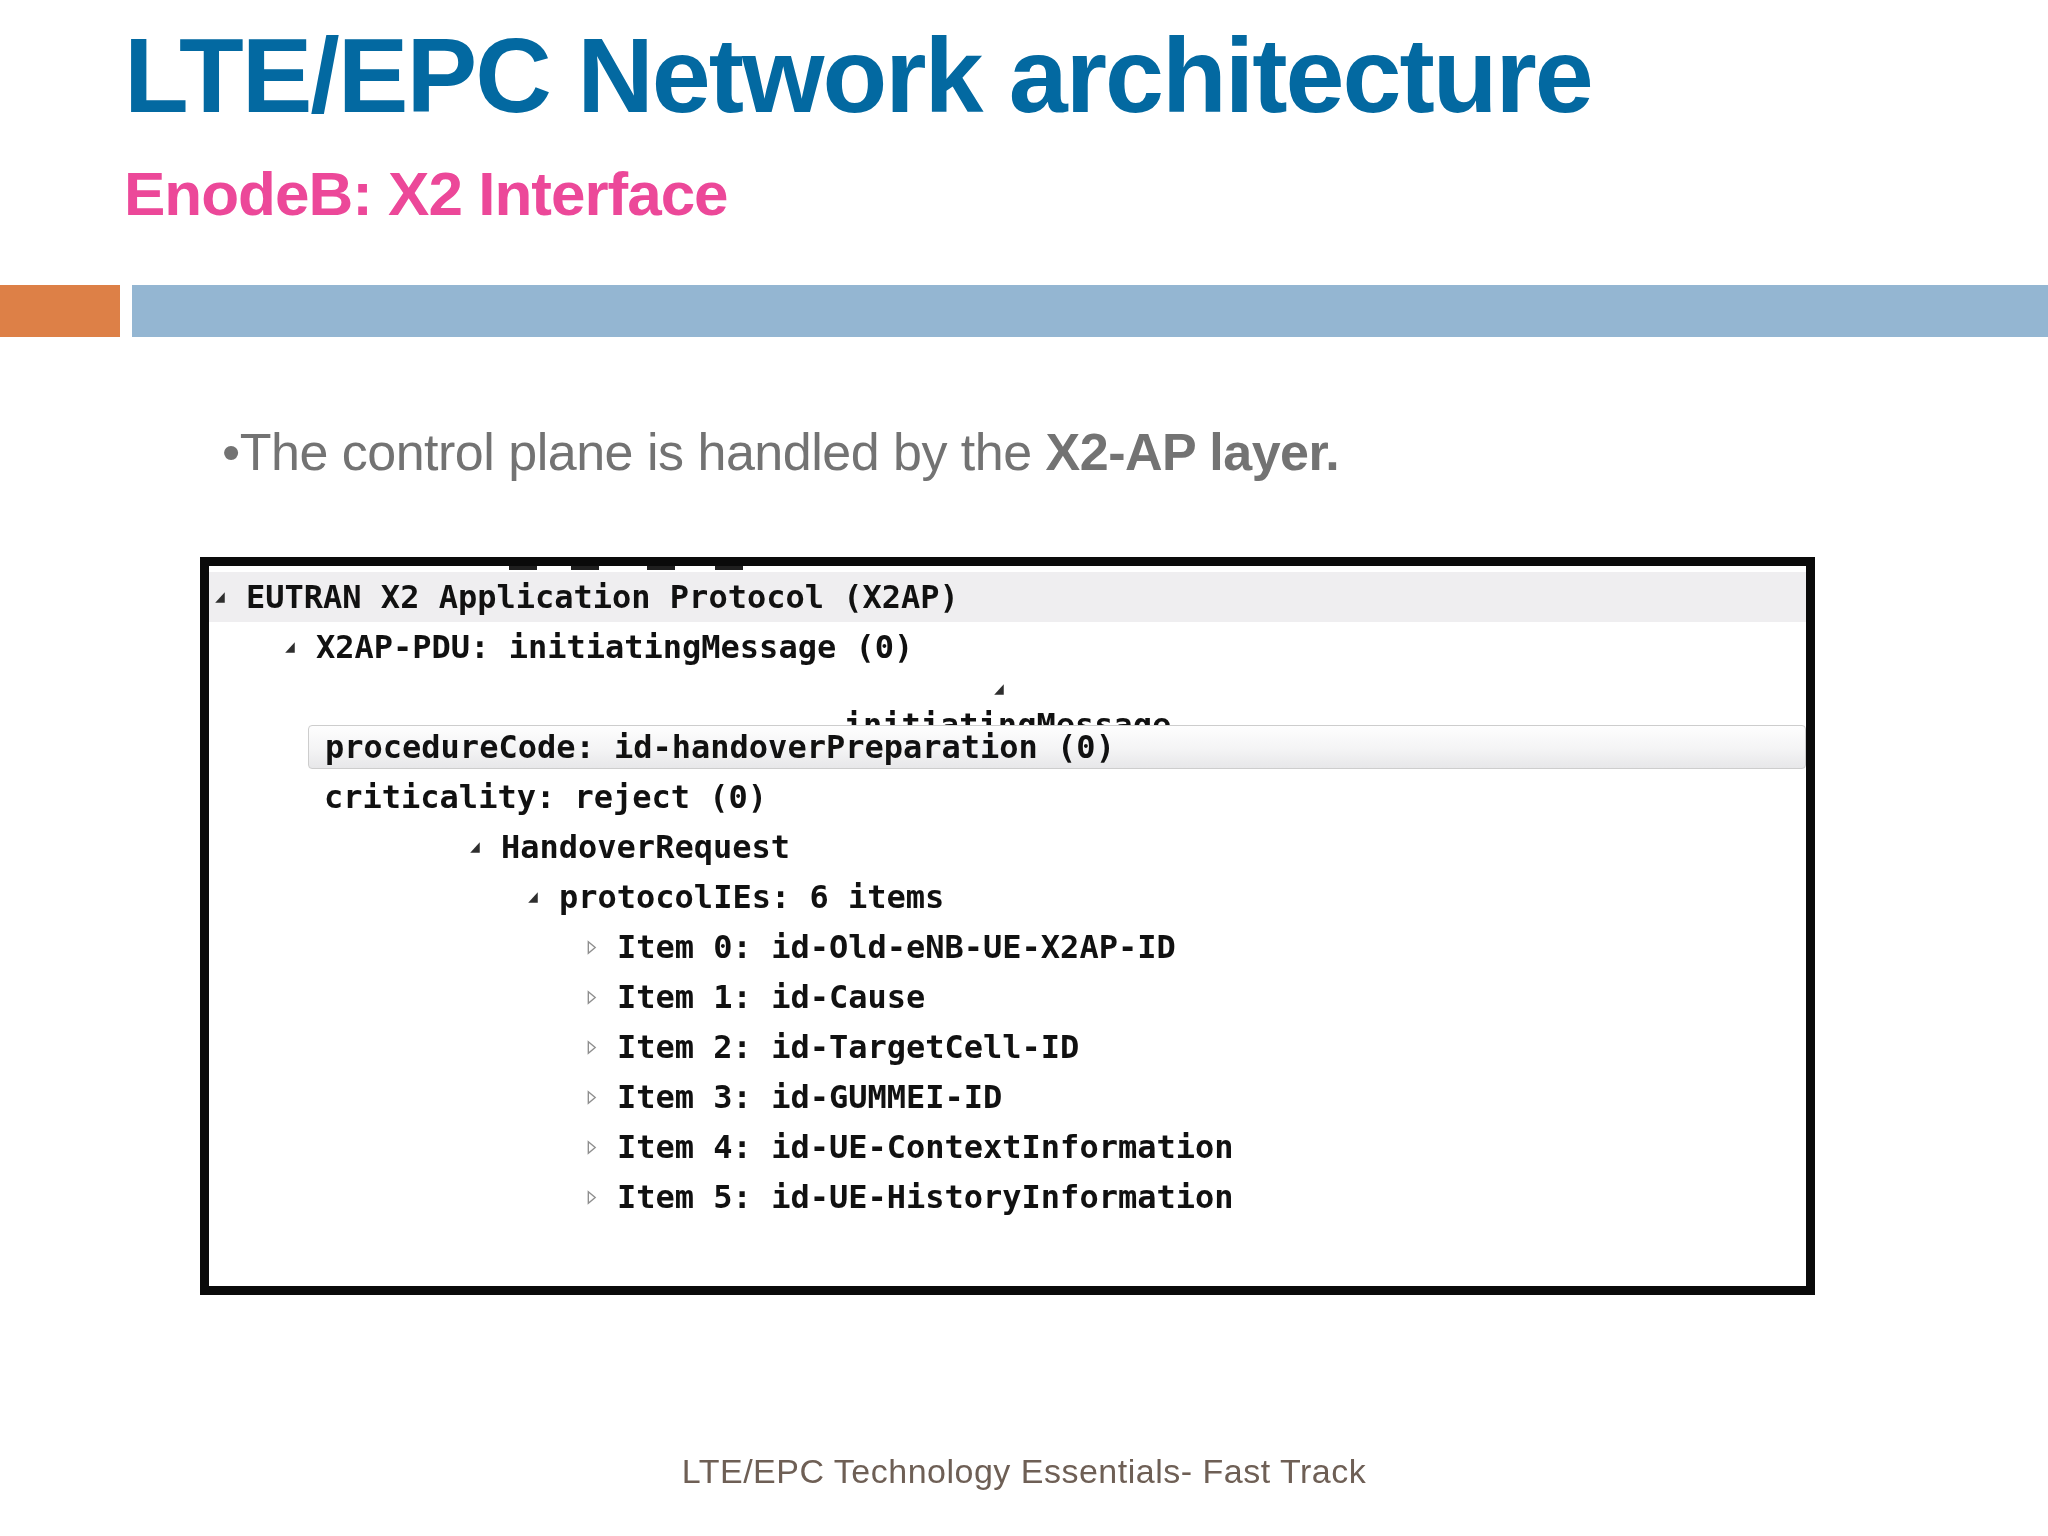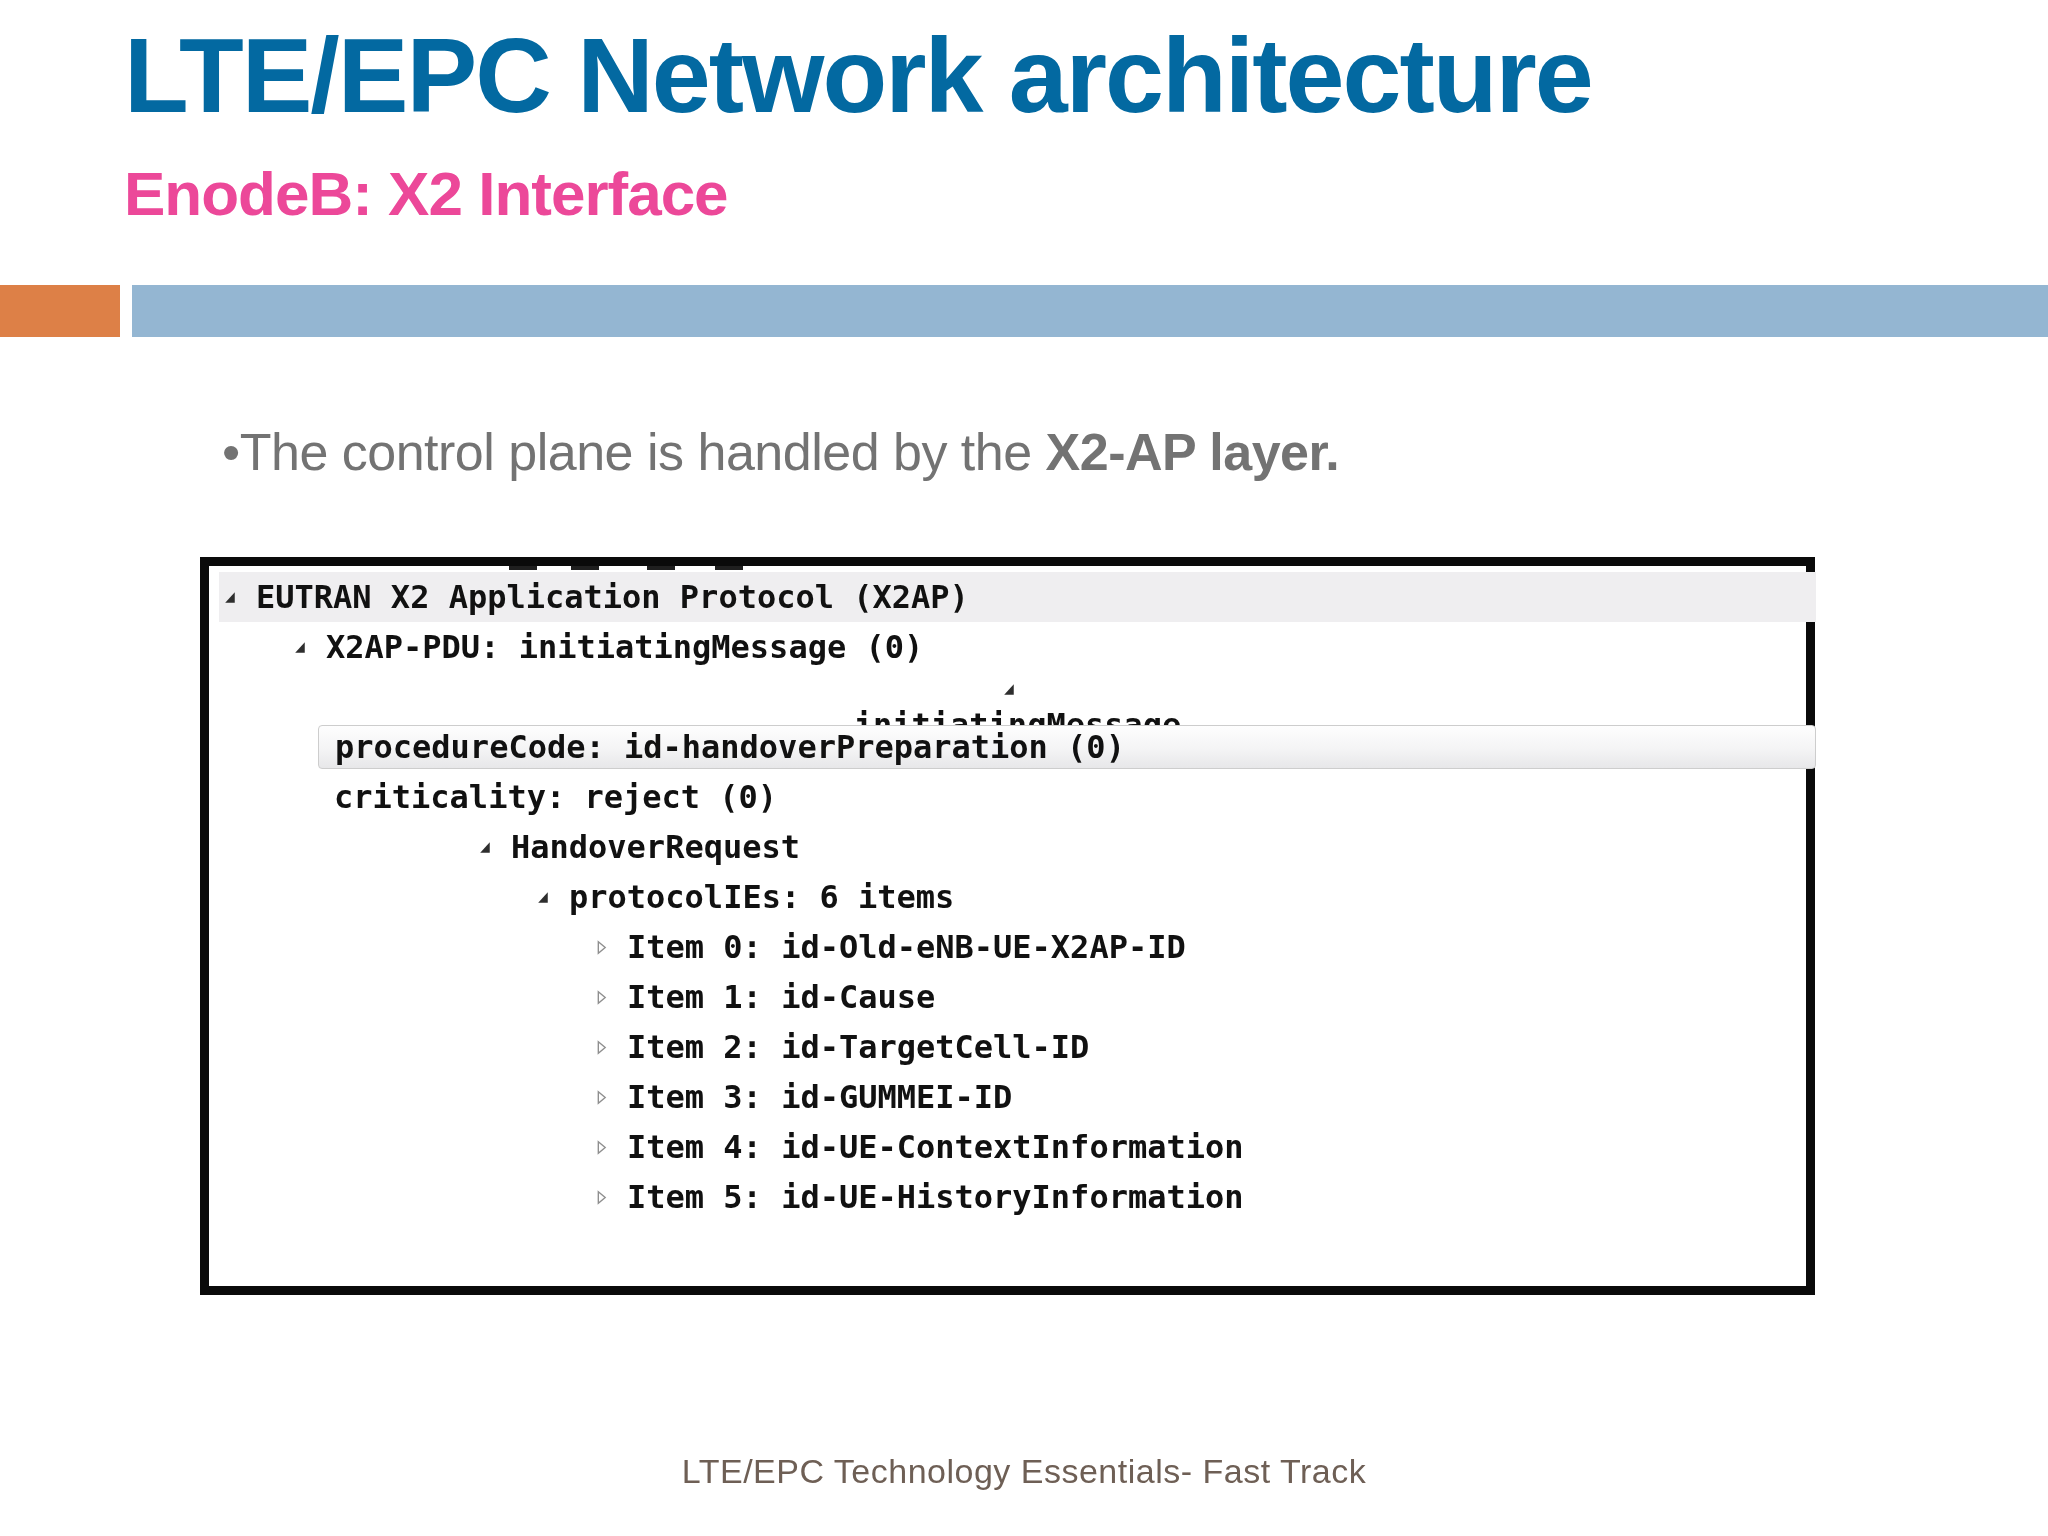--- a/index.html
+++ b/index.html
@@ -20,21 +20,21 @@
   
   .bullet{position:absolute;left:222px;top:422px;margin:0;font-size:52px;color:#737373;
           letter-spacing:-0.5px;}
   .bullet strong{font-weight:700;}
 
   
   .treebox{position:absolute;left:200px;top:557px;width:1615px;height:738px;
            border:9px solid #0a0a0a;box-sizing:border-box;background:#ffffff;}
   .remnant{position:absolute;top:0;left:300px;width:28px;height:4px;background:#1f1f1f;
            box-shadow:62px 0 0 #1f1f1f,138px 0 0 #1f1f1f,206px 0 0 #1f1f1f;}
-  .tree{position:absolute;left:10px;top:6px;width:100%;
+  .tree{position:absolute;left:0;top:6px;width:100%;
         font-family:"DejaVu Sans Mono",monospace;font-size:32px;font-weight:700;color:#111111;}
   .trow{display:flex;align-items:center;height:50px;box-sizing:border-box;}
   .trow .exp{display:inline-flex;align-items:center;justify-content:flex-start;
              width:34px;flex:0 0 34px;}
   .trow .lbl{white-space:pre;}
   .lvl0{padding-left:3px;}
   .lvl1{padding-left:73px;}
   .lvl2{flex-direction:column;}
   .lvl3{padding-left:81px;}
   .lvl4{padding-left:258px;}

